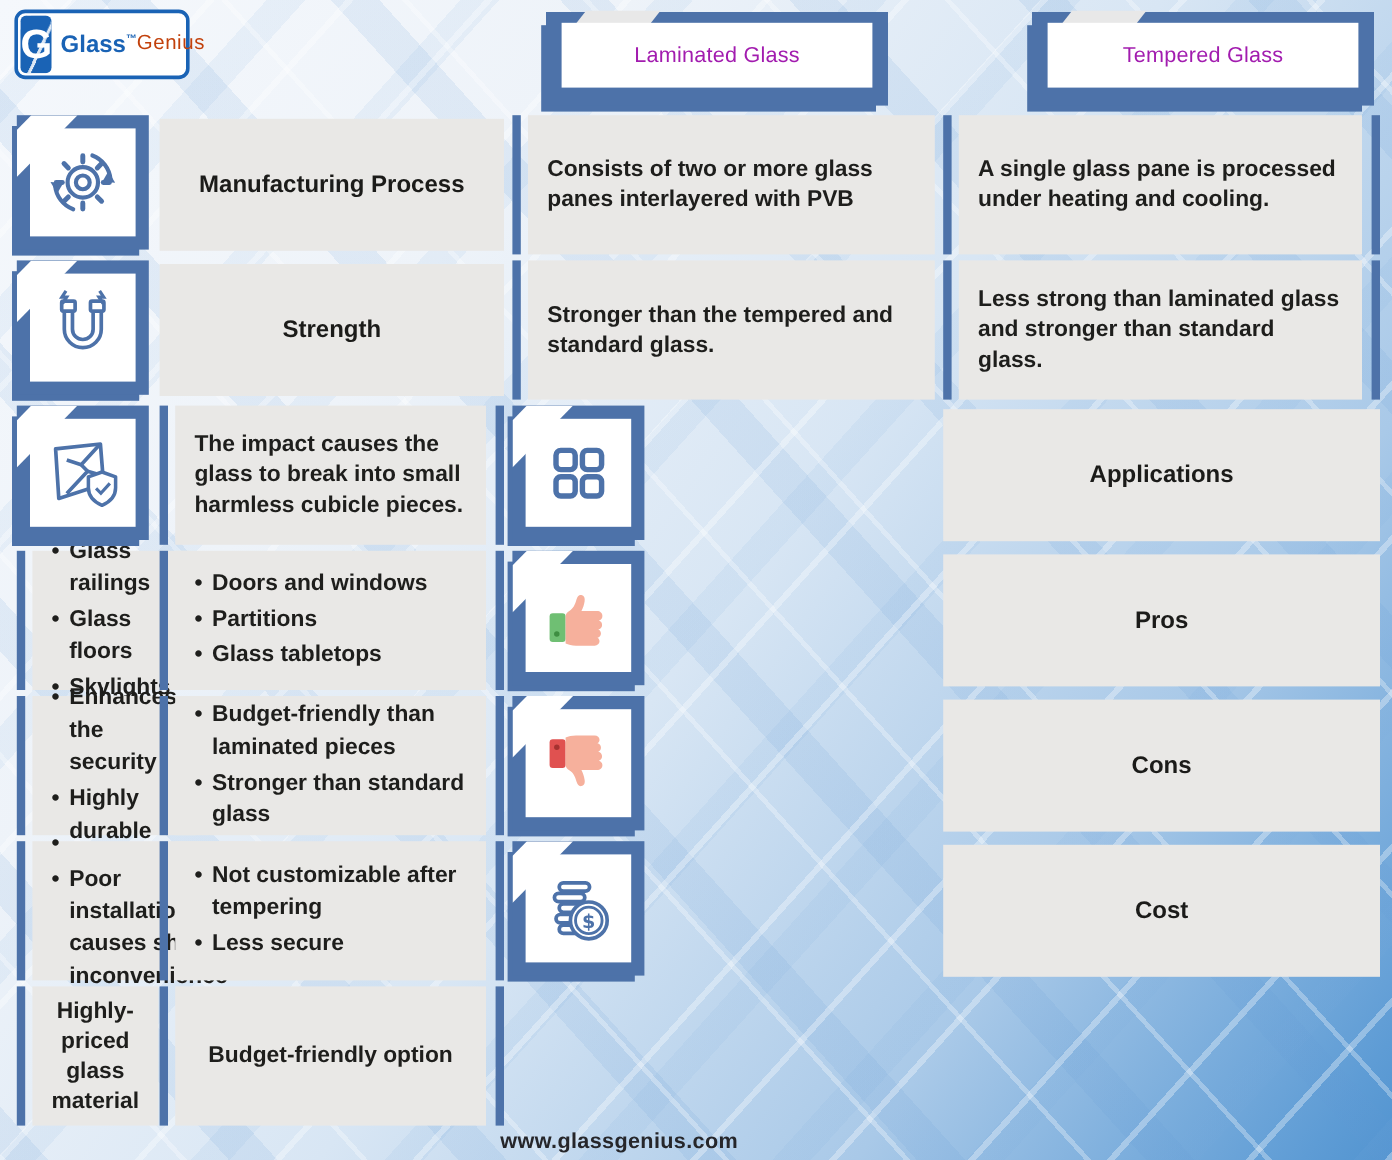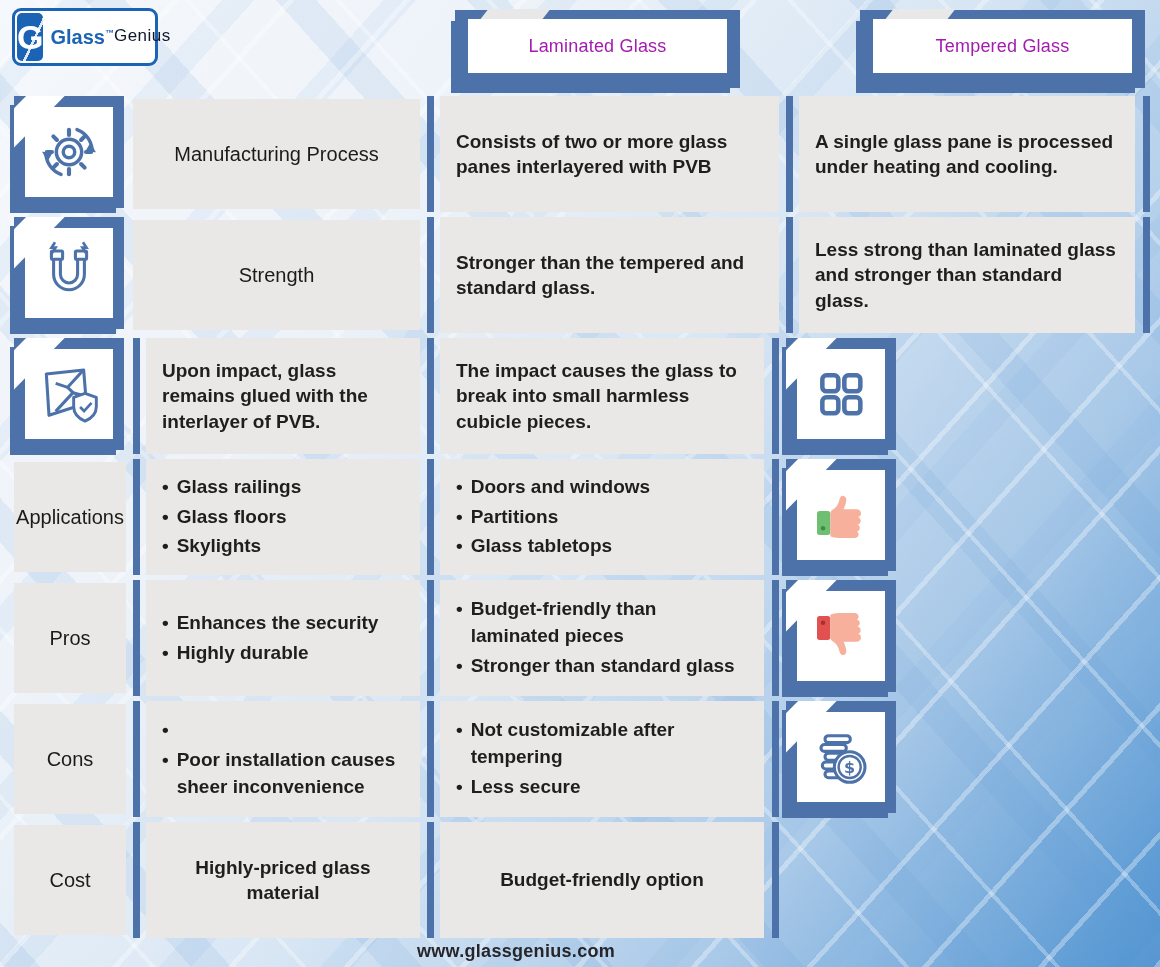--- a/index.html
+++ b/index.html
@@ -15,40 +15,40 @@
   }
   
   .logo{position:absolute;left:12px;top:8px;width:146px;height:58px;background:#fff;
         border:3px solid #1a63b5;border-radius:9px;display:flex;align-items:center;padding:0;box-sizing:border-box;}
   .logo-g{width:48px;height:48px;margin:2px;border-radius:5px;background:#1a63b5;color:#fff;
           display:flex;align-items:center;justify-content:center;font-size:34px;font-weight:bold;
           background-image:linear-gradient(115deg, rgba(255,255,255,0) 58%, rgba(255,255,255,0.85) 58%, rgba(255,255,255,0.85) 64%, rgba(255,255,255,0) 64%),linear-gradient(#1a63b5,#1a63b5);}
   .logo-text{display:flex;flex-direction:row;line-height:1.02;padding-left:5px;}
   .logo-top{color:#1a63b5;font-weight:bold;font-size:20px;}
   .logo-top .tm{font-size:9px;vertical-align:super;}
-  .logo-bottom{color:#0f172a;font-size:17px;letter-spacing:0.5px;}
+  .logo-bottom{color:#c2410c;font-size:17px;letter-spacing:0.5px;}
   
   .hdr{position:absolute;top:10px;width:285px;height:78px;background:#4d72a9;
        box-shadow:-7px 8px 0 -3px #4d72a9;}
   .hdr-lam{left:455px;} .hdr-temp{left:860px;}
   .hdr .notch{position:absolute;left:24px;top:-1px;width:62px;height:24px;background:#e8e8e8;
        transform:skewX(-38deg);}
   .hdr-inner{position:absolute;left:13px;right:13px;top:9px;bottom:15px;background:#fff;
        display:flex;align-items:center;justify-content:center;font-size:18px;font-weight:normal;color:#a21caf;letter-spacing:0.2px;}
   
   .grid{position:absolute;left:14px;top:96px;display:grid;
         grid-template-columns:112px 287px 352px 364px;
         grid-auto-rows:116px;column-gap:7px;row-gap:5px;}
   .icon-box{position:relative;width:110px;height:112px;background:#4d72a9;
         box-shadow:-6px 7px 0 -2px #4d72a9;}
   .icon-box .band{position:absolute;inset:0;background:#fff;
         clip-path:polygon(11% 0,46% 0,0 46%,0 11%);}
   .icon-box .inner{position:absolute;inset:11px;background:#fff;display:flex;align-items:center;justify-content:center;}
   .label-cell{background:#e9e8e6;margin:3px 0;display:flex;align-items:center;justify-content:center;
-        text-align:center;font-size:20px;font-weight:normal;color:#1b1b19;padding:0 24px;box-sizing:border-box;line-height:1.3;}
+        text-align:center;font-size:20px;font-weight:bold;color:#1b1b19;padding:0 24px;box-sizing:border-box;line-height:1.3;}
   .cell{display:flex;}
   .vbar{width:7px;background:#4d72a9;flex:0 0 7px;}
   .cell .box{flex:1;background:#e9e8e6;margin-left:6px;display:flex;flex-direction:column;justify-content:center;
         padding:8px 16px;box-sizing:border-box;font-size:19px;font-weight:bold;color:#1e1e1c;line-height:1.32;}
   .cell .box.center{align-items:center;text-align:center;}
   .cell .endbar{margin-left:8px;}
   .txt:empty,.blist:empty{display:none;}
   .blist{display:flex;flex-direction:column;gap:3px;}
   .bullet{display:flex;gap:8px;line-height:1.42;}
   .bullet .dot{flex:0 0 auto;}
@@ -166,27 +166,20 @@
             <path d="M27 23 l7 2"></path>
           </g>
           <path d="M36 23.5 l8.5 3 v6.8 c0 6.2 -4.8 9.4 -8.5 11 c-3.7 -1.6 -8.5 -4.8 -8.5 -11 v-6.8 z" fill="#fff" stroke="#4d72a9" stroke-width="2.2" stroke-linejoin="round"></path>
           <path d="M32.3 33.8 l3 3 5.6 -6.2" fill="none" stroke="#4d72a9" stroke-width="2"></path>
         </svg>
       </div>
     </div>
     <div class="cell">
       <div class="vbar"></div>
       <div class="box">
-        <div class="txt">Upon impact, glass remains glued with the interlayer of PVB.</div>
-
-      </div>
-    </div>
-    <div class="cell">
-      <div class="vbar"></div>
-      <div class="box">
         <div class="txt">The impact causes the glass to break into small harmless cubicle pieces.</div>
 
       </div>
       <div class="vbar endbar"></div>
     </div>
 
     <div class="icon-box">
       <div class="band"></div>
       <div class="inner">
         <svg width="64" height="64" viewBox="0 0 48 48">

